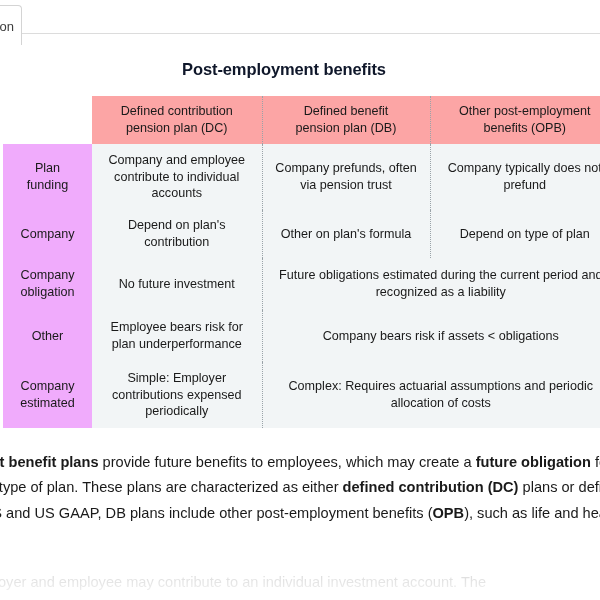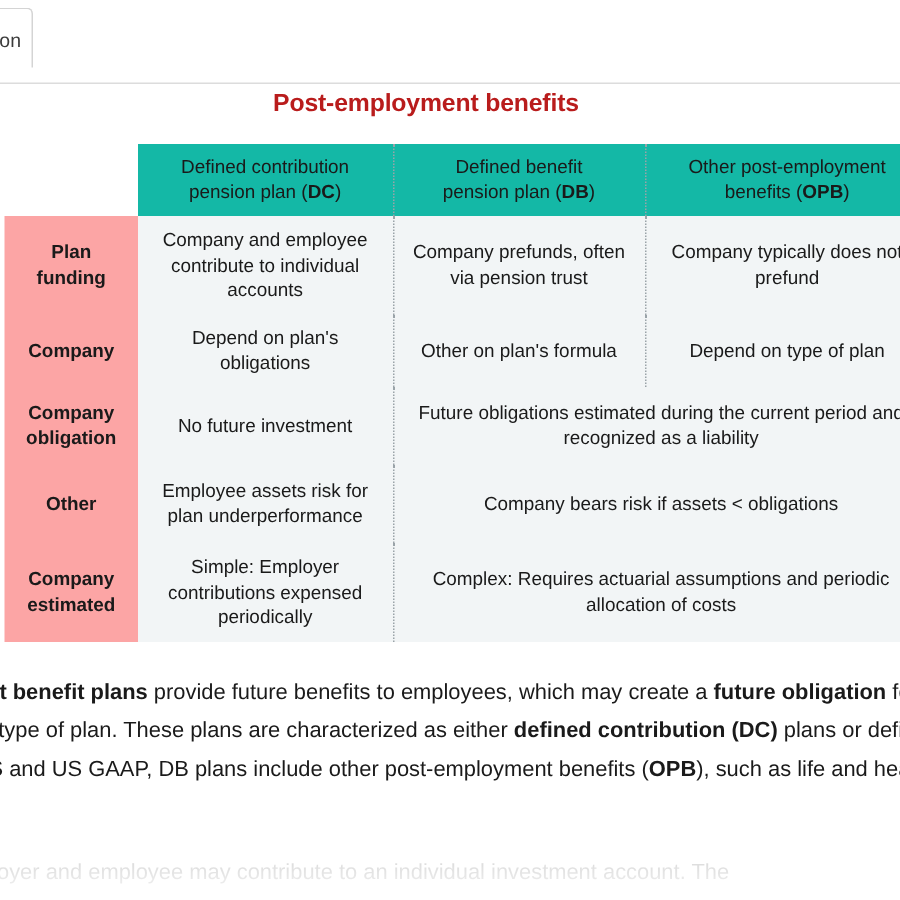--- a/index.html
+++ b/index.html
@@ -15,21 +15,21 @@
     position: relative;
     width: 600px; height: 600px;
     overflow: hidden;
     background: #ffffff;
   }
 
   
   .tabstrip {
     position: absolute;
     top: 0; left: 0;
-    width: 600px; height: 56px;
+    width: 600px; height: 34px;
     background: #ffffff;
     border-bottom: 1px solid #dcdcdc;
   }
   .tab {
     position: absolute;
     left: -44px; top: 5px;
     width: 66px; height: 41px;
     background: #ffffff;
     border: 1px solid #d4d4d4;
     border-bottom: none;
@@ -57,21 +57,21 @@
     width: 600px;
     height: 554px;
     overflow: hidden;
   }
 
   .doc-title {
     margin: 14px 0 0 0;
     text-align: center;
     font-size: 16.5px;
     font-weight: bold;
-    color: #b91c1c;
+    color: #0f172a;
     letter-spacing: -0.1px;
     padding-right: 32px;
   }
 
   
   .table-wrap {
     position: absolute;
     top: 50px;
     left: 3px;
     width: 616px;
@@ -90,35 +90,35 @@
     font-size: 12.6px;
     line-height: 1.32;
     color: #1a1a1a;
     text-align: center;
     vertical-align: middle;
     padding: 7px 7px;
     border: none;
   }
 
   th.hdr {
-    background: #14b8a6;
+    background: #fca5a5;
     font-weight: normal;
     height: 48px;
     padding: 6px 8px;
   }
-  th.hdr b { font-weight: bold; }
+  th.hdr b { font-weight: normal; }
   th.hdr.sep-l { border-left: 1px dotted #9aa3a8; }
 
   th.hdr-corner {
     background: #ffffff;
   }
 
   td.rowlabel {
-    background: #fca5a5;
-    font-weight: bold;
+    background: #f0abfc;
+    font-weight: normal;
     font-size: 12.6px;
     line-height: 1.28;
     padding: 6px 4px;
   }
 
   td.cell {
     background: #f2f5f6;
     border-top: 1px solid #ffffff;
   }
   td.cell.sep-l { border-left: 1px dotted #9aa3a8; }
@@ -207,37 +207,37 @@
               <span>Plan</span><br>
               <span>funding</span>
             </td>
             <td class="cell">Company and employee contribute to individual accounts</td>
             <td class="cell sep-l">Company prefunds, often via pension trust</td>
             <td class="cell sep-l">Company typically does not prefund</td>
           </tr>
 
           <tr class="r-ben">
             <td class="rowlabel">Company</td>
-            <td class="cell">Depend on plan's obligations</td>
+            <td class="cell">Depend on plan's contribution</td>
             <td class="cell sep-l">Other on plan's formula</td>
             <td class="cell sep-l">Depend on type of plan</td>
           </tr>
 
           <tr class="r-obl">
             <td class="rowlabel">
               <span>Company</span><br>
               <span>obligation</span>
             </td>
             <td class="cell">No future investment</td>
             <td class="cell sep-l" colspan="2">Future obligations estimated during the current period and recognized as a liability</td>
           </tr>
 
           <tr class="r-risk">
             <td class="rowlabel">Other</td>
-            <td class="cell">Employee assets risk for plan underperformance</td>
+            <td class="cell">Employee bears risk for plan underperformance</td>
             <td class="cell sep-l" colspan="2">Company bears risk if assets &lt; obligations</td>
           </tr>
 
           <tr class="r-rep">
             <td class="rowlabel">
               <span>Company</span><br>
               <span>estimated</span>
             </td>
             <td class="cell">Simple: Employer contributions expensed periodically</td>
             <td class="cell sep-l" colspan="2">Complex: Requires actuarial assumptions and periodic allocation of costs</td>

